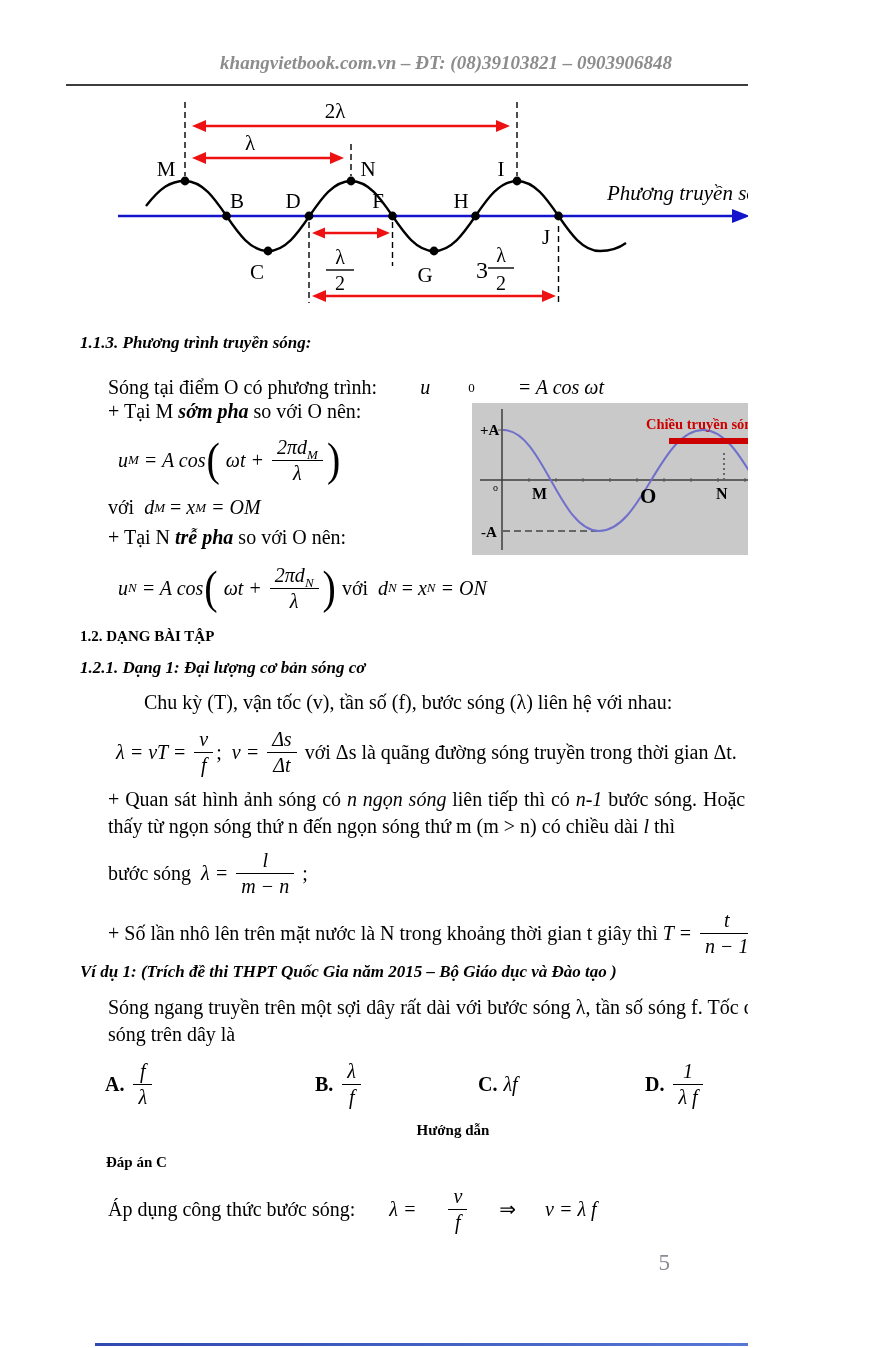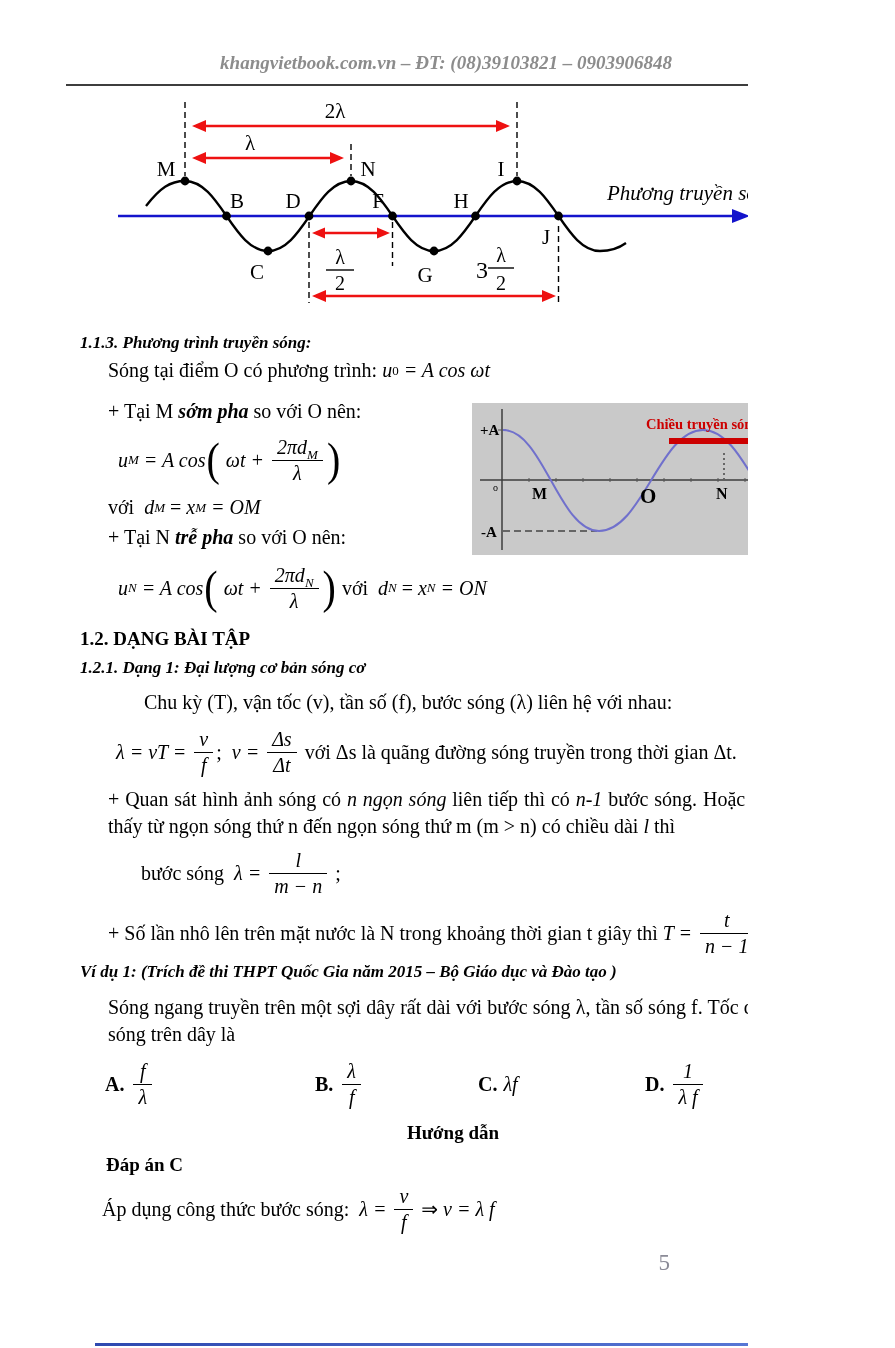--- a/index.html
+++ b/index.html
@@ -4,21 +4,21 @@
 <style>
   html,body{margin:0;padding:0;background:#ffffff;}
   .page{position:relative;width:748px;height:1348px;background:#fff;overflow:hidden;
         font-family:"Liberation Serif", serif;color:#000;}
   .abs{position:absolute;}
   
   .site-line{font-size:19px;font-weight:bold;font-style:italic;color:#8c8c8c;}
   .header-rule{height:2px;background:#3d3d3d;}
   
   .h-bolditalic{font-size:17px;font-weight:bold;font-style:italic;}
-  .h-bold{font-size:19px;font-weight:bold;}
+  .h-bold{font-size:15px;font-weight:bold;}
   .body-text{font-size:20px;line-height:27px;}
   .justify{text-align:justify;}
   .em-bi{font-weight:bold;font-style:italic;}
   .it{font-style:italic;}
   
   .eq{display:flex;align-items:center;font-size:20px;white-space:pre;}
   .mi{font-style:italic;}
   .eq sub{font-size:13px;font-style:italic;line-height:0;}
   .frac{display:inline-block;text-align:center;vertical-align:middle;margin:0 3px;}
   .frac .num{display:block;padding:0 5px 1px 5px;border-bottom:1.3px solid #000;line-height:1.12;}
@@ -118,21 +118,21 @@
         <text x="391" y="166" text-anchor="middle" font-size="20">λ</text>
         <line x1="378" y1="172" x2="404" y2="172" stroke="#000" stroke-width="1.4"></line>
         <text x="391" y="194" text-anchor="middle" font-size="20">2</text>
       </g>
       <text x="497" y="104" font-style="italic">Phương truyền sóng</text>
     </g>
   </svg>
 
   <div class="abs h-bolditalic" style="left:80px;top:333px;">1.1.3. Phương trình truyền sóng:</div>
 
-  <div class="abs eq" style="left:108px;top:359px;">
+  <div class="abs eq" style="left:108px;top:376px;gap:38px;">
     <span>Sóng tại điểm O có phương trình: </span><span class="mi">u</span><sub style="font-style:normal">0</sub><span class="mi"> = A cos ωt</span>
   </div>
 
   <div class="abs body-text" style="left:108px;top:398px;">
     <span>+ Tại M </span><span class="em-bi">sớm pha</span><span> so với O nên:</span>
   </div>
 
   <div class="abs eq" style="left:118px;top:428px;height:64px;">
     <span class="mi">u</span><sub>M</sub><span class="mi"> = A cos</span><span class="bp">(</span><span class="mi"> ωt + </span><span class="frac"><span class="num"><span class="mi">2πd</span><sub>M</sub></span><span class="den mi">λ</span></span><span class="bp">)</span>
   </div>
@@ -195,21 +195,21 @@
   <div class="abs body-text" style="left:108px;top:689px;margin-left:36px;">Chu kỳ (T), vận tốc (v), tần số (f), bước sóng (λ) liên hệ với nhau:</div>
 
   <div class="abs eq" style="left:116px;top:722px;height:60px;">
     <span class="mi">λ = vT = </span><span class="frac"><span class="num mi">v</span><span class="den mi">f</span></span><span>;  </span><span class="mi">v = </span><span class="frac"><span class="num mi">Δs</span><span class="den mi">Δt</span></span><span> với Δs là quãng đường sóng truyền trong thời gian Δt.</span>
   </div>
 
   <div class="abs body-text justify" style="left:108px;top:786px;width:710px;">
     <span>+ Quan sát hình ảnh sóng có </span><span class="it">n ngọn sóng</span><span> liên tiếp thì có </span><span class="it">n-1</span><span> bước sóng. Hoặc quan sát thấy từ ngọn sóng thứ n đến ngọn sóng thứ m (m &gt; n) có chiều dài </span><span class="it">l</span><span> thì</span>
   </div>
 
-  <div class="abs eq" style="left:108px;top:845px;height:56px;margin-left:33px;">
+  <div class="abs eq" style="left:108px;top:845px;height:56px;">
     <span>bước sóng  </span><span class="mi">λ = </span><span class="frac"><span class="num mi">l</span><span class="den mi">m − n</span></span><span> ;</span>
   </div>
 
   <div class="abs eq" style="left:108px;top:905px;height:56px;">
     <span>+ Số lần nhô lên trên mặt nước là N trong khoảng thời gian t giây thì </span><span class="mi">T = </span><span class="frac"><span class="num mi">t</span><span class="den mi">n − 1</span></span><span>.</span>
   </div>
 
   <div class="abs h-bolditalic" style="left:80px;top:962px;">Ví dụ 1: (Trích đề thi THPT Quốc Gia năm 2015 – Bộ Giáo dục và Đào tạo )</div>
 
   <div class="abs body-text justify" style="left:108px;top:994px;width:712px;">Sóng ngang truyền trên một sợi dây rất dài với bước sóng λ, tần số sóng f. Tốc độ truyền sóng trên dây là</div>
@@ -237,21 +237,21 @@
       <span class="frac">
         <span class="num mi">1</span>
         <span class="den mi">λ f</span>
       </span>
   </div>
 
   <div class="abs h-bold center" style="left:83px;top:1122px;width:740px;">Hướng dẫn</div>
 
   <div class="abs h-bold" style="left:106px;top:1154px;">Đáp án C</div>
 
-  <div class="abs eq" style="left:102px;top:1180px;height:58px;">
+  <div class="abs eq" style="left:108px;top:1180px;height:58px;gap:24px;">
     <span>Áp dụng công thức bước sóng:  </span><span class="mi">λ = </span><span class="frac"><span class="num mi">v</span><span class="den mi">f</span></span><span> ⇒ </span><span class="mi">v = λ f</span>
   </div>
 
   <div class="abs page-number" style="top:1250px;right:78px;">5</div>
 
   <div class="abs footer-rule" style="left:95px;top:1343px;width:710px;"></div>
 
 </div>
 
 </body></html>

